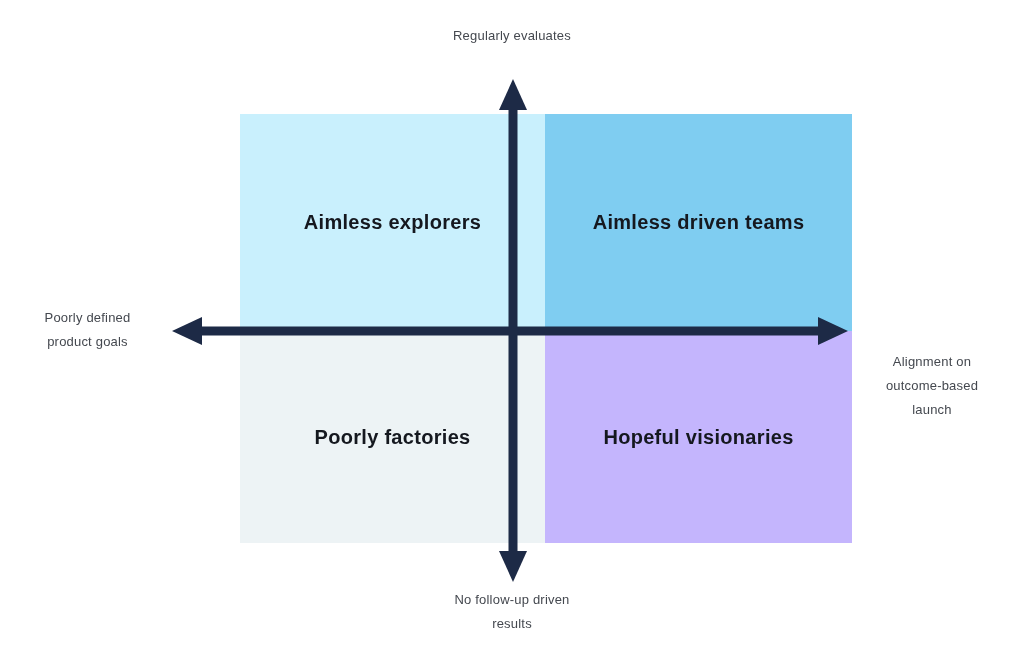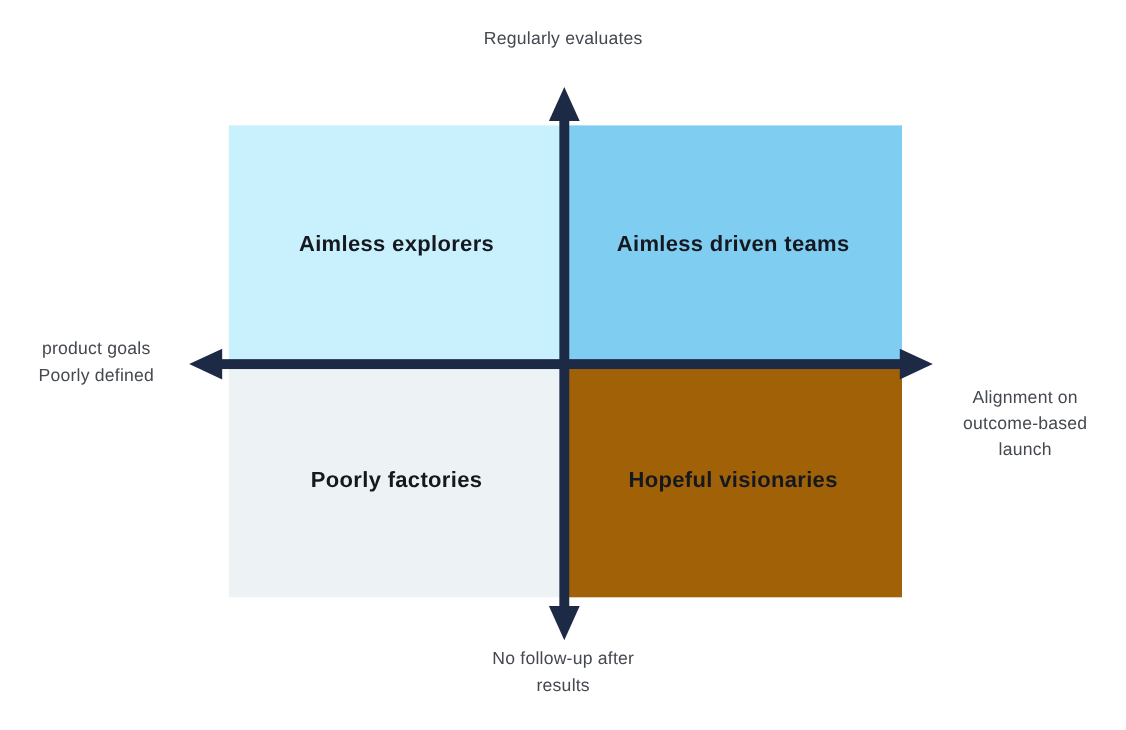--- a/index.html
+++ b/index.html
@@ -13,20 +13,21 @@
     width: 1024px;
     height: 664px;
     background: #ffffff;
     overflow: hidden;
   }
   .quadrant {
     position: absolute;
     display: flex;
     align-items: center;
     justify-content: center;
+    margin-left: 32px;
   }
   .quadrant.tl { left: 208px; top: 114px; width: 305px; height: 217px; }
   .quadrant.tr { left: 513px; top: 114px; width: 307px; height: 217px; }
   .quadrant.bl { left: 208px; top: 331px; width: 305px; height: 212px; }
   .quadrant.br { left: 513px; top: 331px; width: 307px; height: 212px; }
   .q-label {
     font-size: 20px;
     font-weight: 700;
     letter-spacing: 0.3px;
     color: #15181f;
@@ -34,21 +35,21 @@
   }
   .axes-svg {
     position: absolute;
     left: 0;
     top: 0;
     pointer-events: none;
   }
   .axes-svg .navy { fill: #1d2a46; }
   .axis-label {
     position: absolute;
-    font-size: 16px;
+    font-size: 13px;
     line-height: 24px;
     color: #44484f;
     text-align: center;
     letter-spacing: 0.2px;
   }
   .axis-label span { display: block; }
   .axis-label.top    { left: 357px; top: 24px;  width: 310px; }
   .axis-label.bottom { left: 362px; top: 588px; width: 300px; }
   .axis-label.left   { left: 10px;  top: 306px; width: 155px; }
   .axis-label.right  { left: 854px; top: 302px; width: 156px; margin-top: 48px; }
@@ -60,43 +61,43 @@
 
   <div class="quadrant tl" style="background-color: rgb(201, 240, 253);">
     <span class="q-label">Aimless explorers</span>
   </div>
   <div class="quadrant tr" style="background-color: rgb(127, 205, 241);">
     <span class="q-label">Aimless driven teams</span>
   </div>
   <div class="quadrant bl" style="background-color: rgb(237, 243, 245);">
     <span class="q-label">Poorly factories</span>
   </div>
-  <div class="quadrant br" style="background-color: #a16207;">
+  <div class="quadrant br" style="background-color: #c4b5fd;">
     <span class="q-label">Hopeful visionaries</span>
   </div>
 
   <svg class="axes-svg" width="1024" height="664" viewBox="0 0 1024 664">
     <rect class="navy" x="508.5" y="104" width="9" height="452"></rect>
     <rect class="navy" x="196" y="326.5" width="628" height="9"></rect>
     <polygon class="navy" points="513,79 499,110 527,110"></polygon>
     <polygon class="navy" points="513,582 499,551 527,551"></polygon>
     <polygon class="navy" points="172,331 202,317 202,345"></polygon>
     <polygon class="navy" points="848,331 818,317 818,345"></polygon>
   </svg>
 
   <div class="axis-label top">
     <span>Regularly evaluates</span>
   </div>
   <div class="axis-label bottom">
-    <span>No follow-up after</span>
+    <span>No follow-up driven</span>
     <span>results</span>
   </div>
   <div class="axis-label left">
+    <span>Poorly defined</span>
     <span>product goals</span>
-    <span>Poorly defined</span>
   </div>
   <div class="axis-label right">
     <span>Alignment on</span>
     <span>outcome-based</span>
     <span>launch</span>
   </div>
 
 </div>
 
 </body></html>

